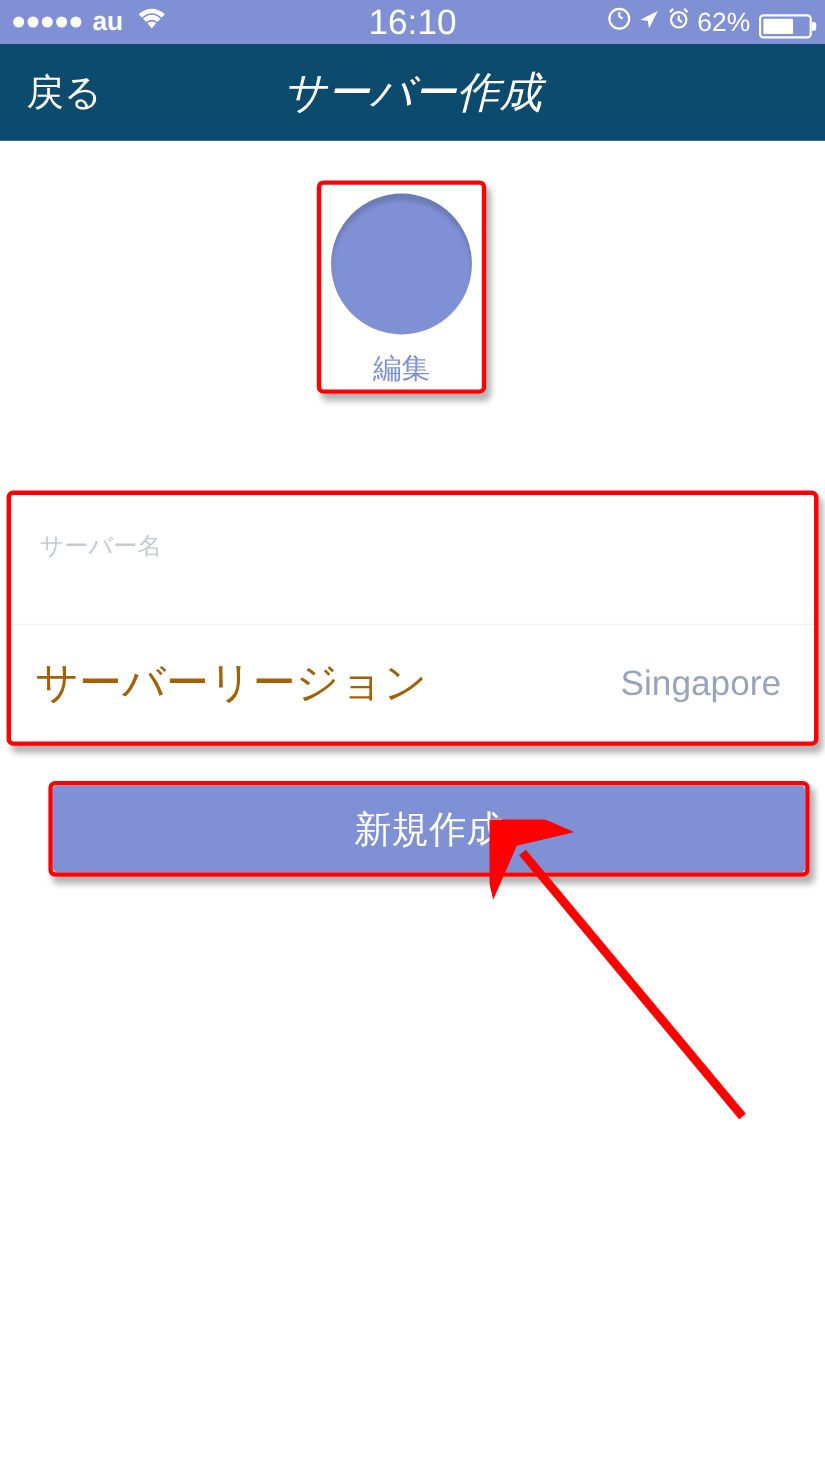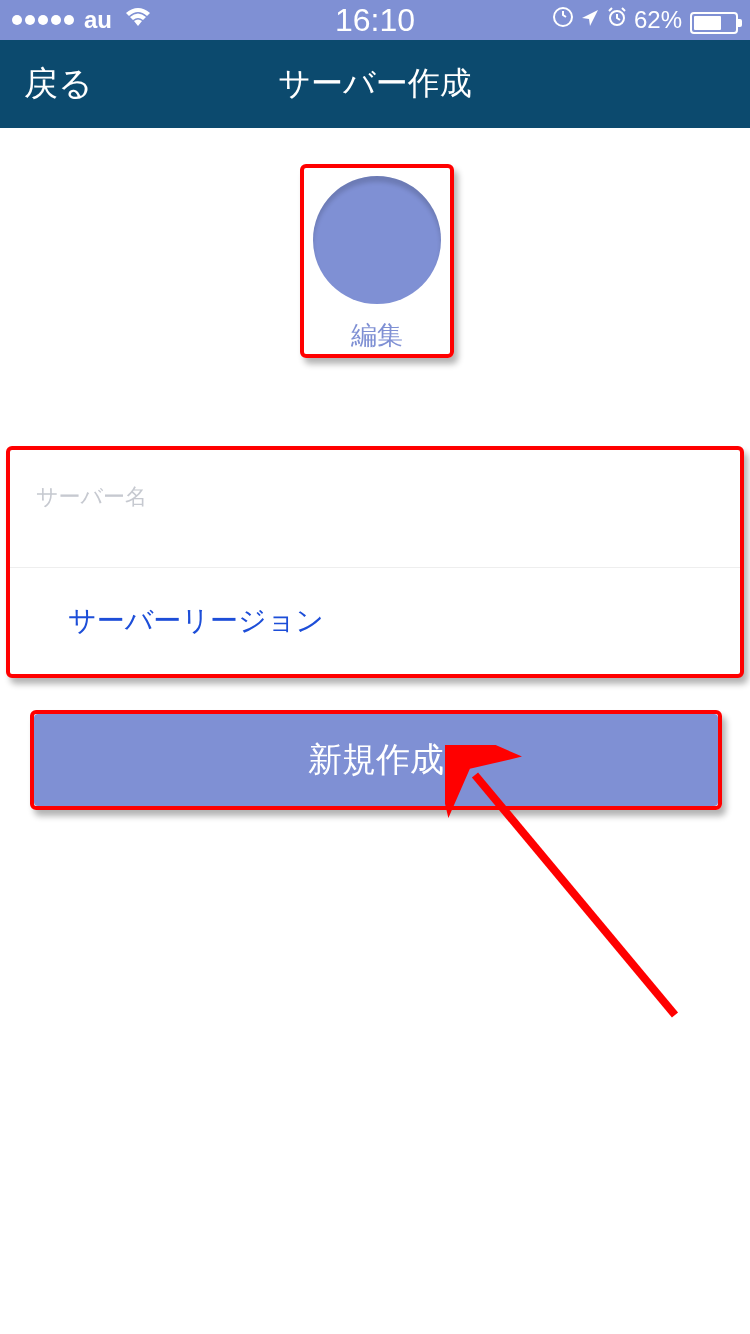--- a/index.html
+++ b/index.html
@@ -99,26 +99,27 @@
       color: #ffffff;
       font-size: 34px;
       padding-left: 24px;
       cursor: pointer;
     }
     .nav-title {
       position: absolute;
       left: 50%;
       transform: translateX(-50%);
       color: #ffffff;
-      font-size: 32px;
+      font-size: 39px;
       font-weight: 500;
+      font-style: italic;
     }
     .avatar-section {
       position: absolute;
-      left: 300px;
+      left: 288px;
       top: 164px;
       width: 154px;
       height: 194px;
       border: 4px solid #ff0000;
       border-radius: 6px;
       box-shadow: 4px 6px 6px rgba(0,0,0,0.3);
       display: flex;
       flex-direction: column;
       align-items: center;
       padding-top: 8px;
@@ -158,34 +159,33 @@
     }
     .server-region-row {
       height: 106px;
       display: flex;
       align-items: center;
       justify-content: space-between;
       padding: 0 30px 0 22px;
       cursor: pointer;
     }
     .region-label {
-      color: #1d4ed8;
-      font-size: 28px;
-      margin-left: 36px;
+      color: #a16207;
+      font-size: 39px;
     }
     .region-value {
       color: #98a4ba;
       font-size: 32px;
     }
     .create-button-wrap {
       position: absolute;
-      left: 30px;
+      left: 44px;
       top: 710px;
       width: 692px;
-      height: 100px;
+      height: 87px;
       border: 4px solid #ff0000;
       border-radius: 6px;
       box-shadow: 4px 6px 6px rgba(0,0,0,0.3);
     }
     .create-button {
       width: 100%;
       height: 100%;
       background: #7f90d4;
       color: #ffffff;
       font-size: 34px;
@@ -256,20 +256,21 @@
   <div class="avatar-circle"></div>
   <div class="edit-label">編集</div>
 </div>
 
 <div class="form-section">
   <div class="server-name-row">
     <div class="server-name-placeholder">サーバー名</div>
   </div>
   <div class="server-region-row">
     <div class="region-label">サーバーリージョン</div>
+    <div class="region-value">Singapore</div>
   </div>
 </div>
 
 <div class="create-button-wrap">
   <div class="create-button">
     <span>新規作成</span>
   </div>
 </div>
 
 <svg class="arrow-svg" width="260" height="290">

